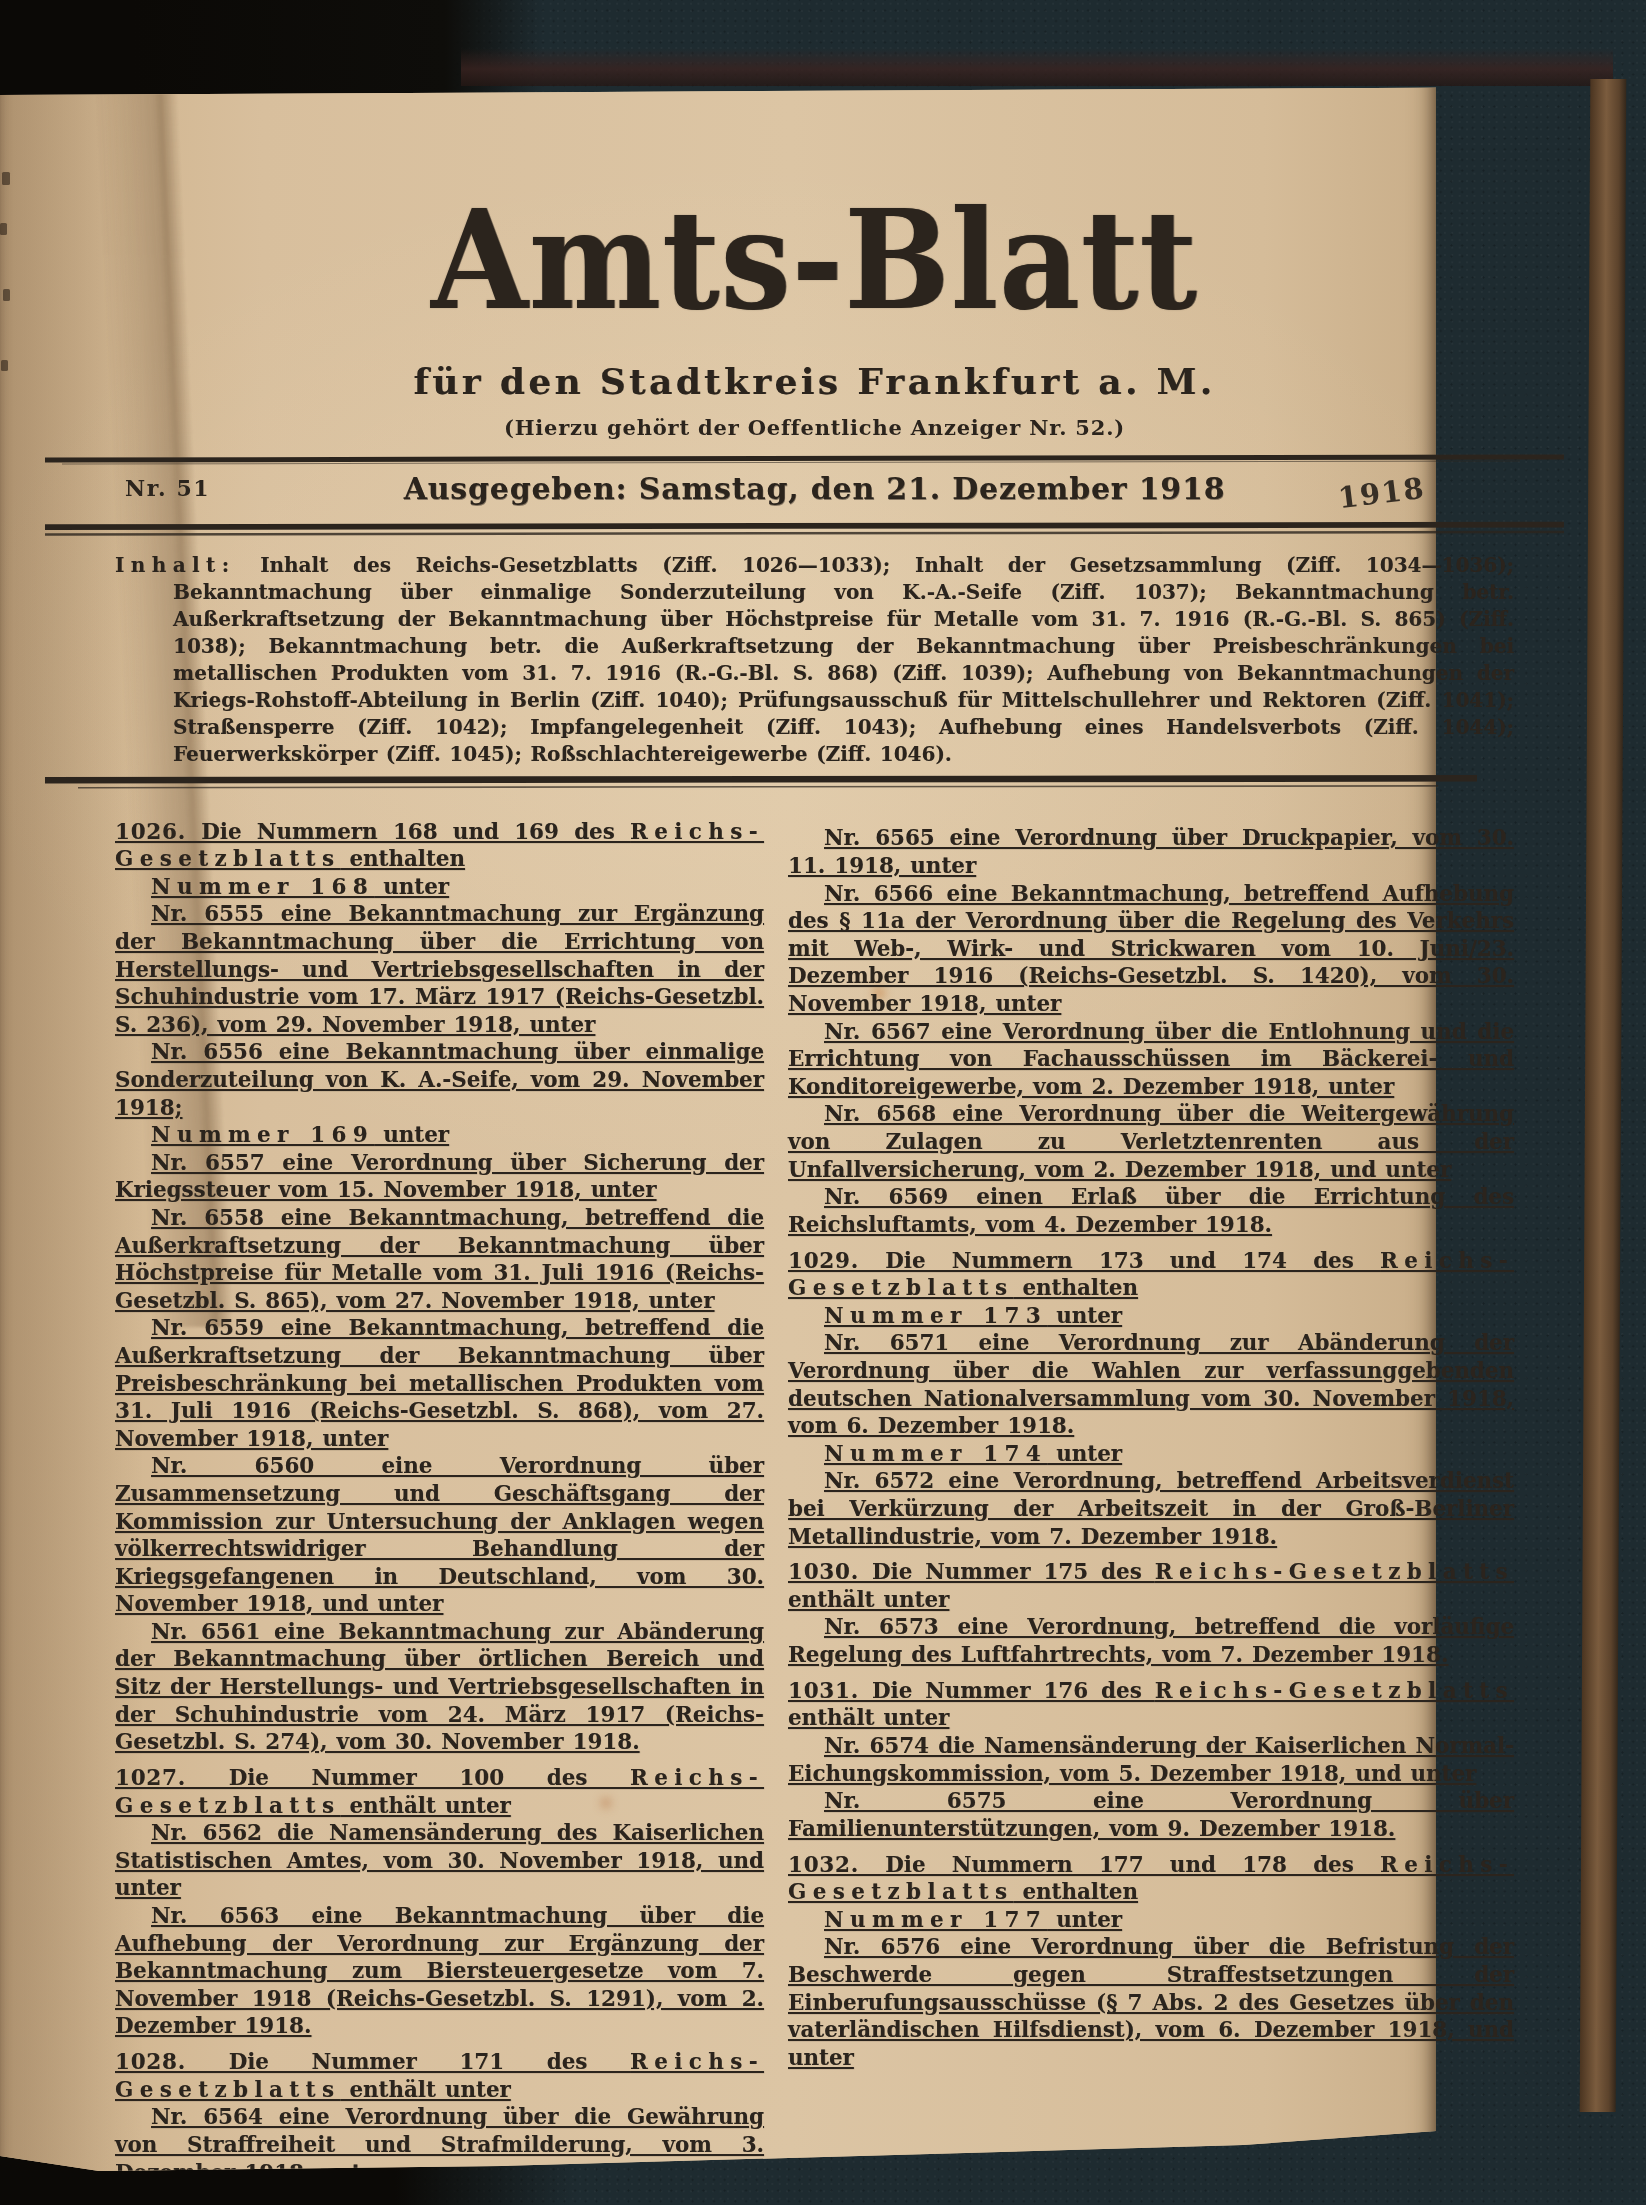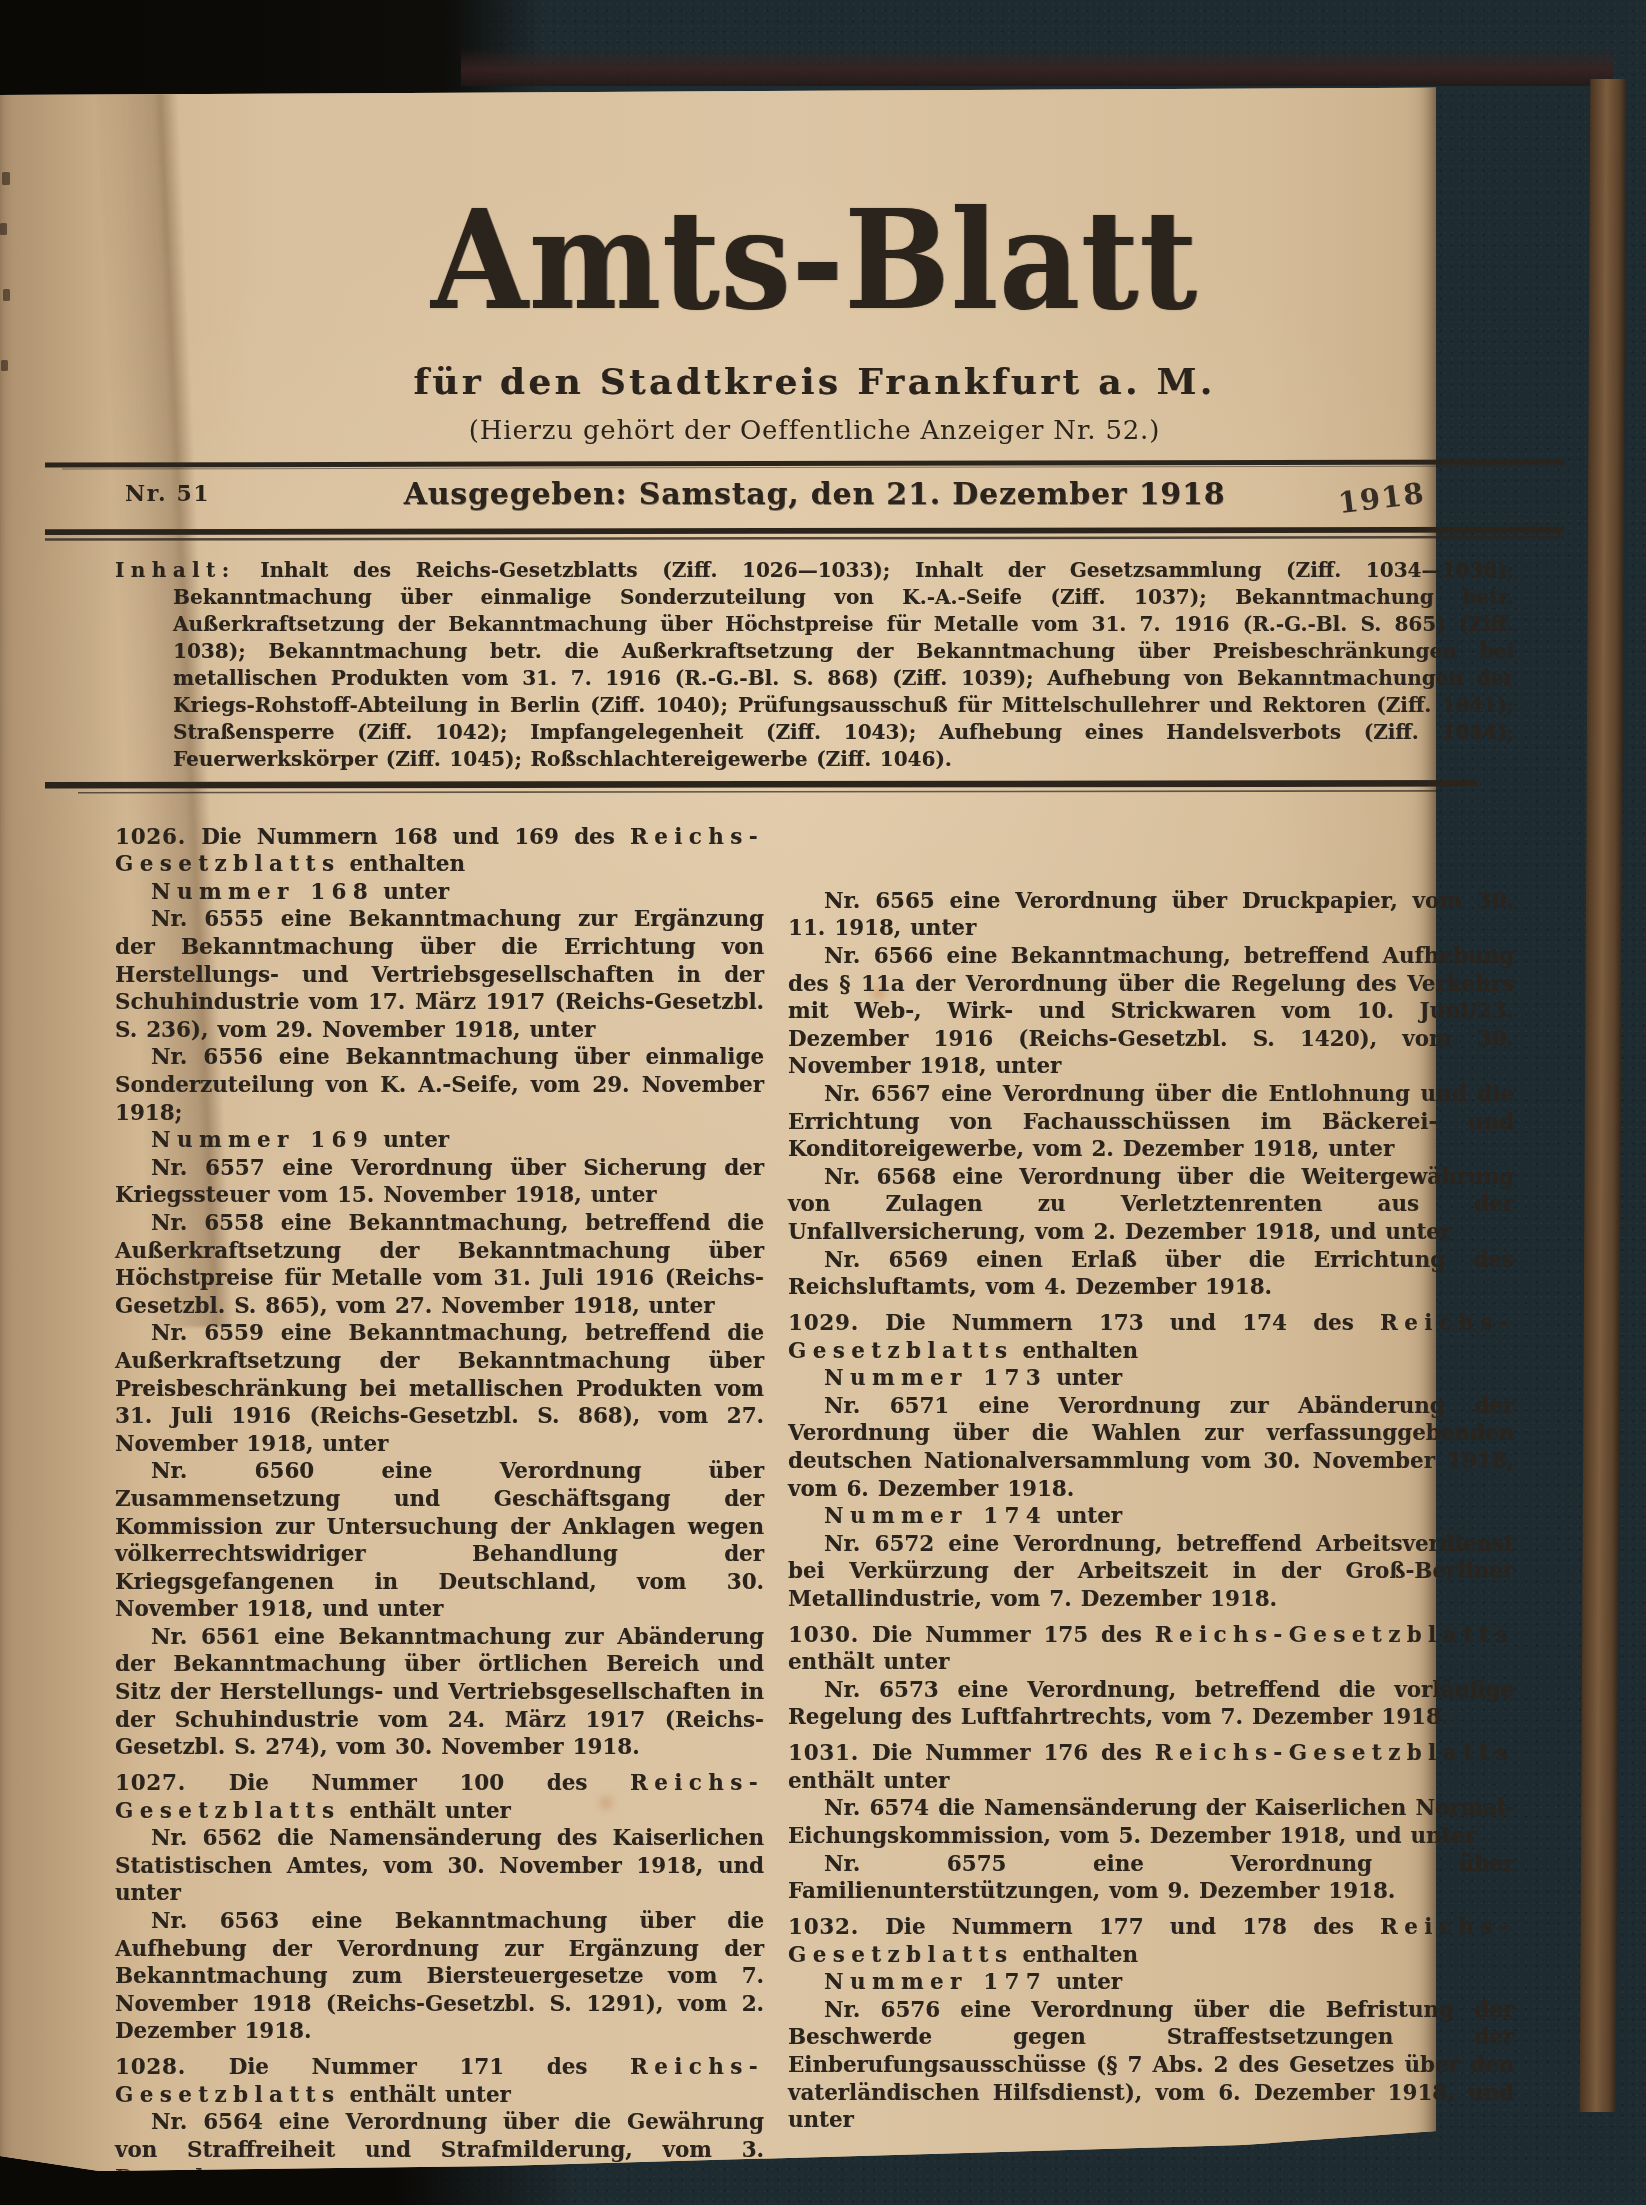--- a/index.html
+++ b/index.html
@@ -39,21 +39,21 @@
   .stain{position:absolute;border-radius:50%;filter:blur(5px);}
 
   
   .content{position:absolute;left:115px;top:78px;width:1399px;color:var(--ink,#2b241d);}
   .masthead{text-align:center;}
   .title{margin:97px 0 0 0;font-size:125px;line-height:1;font-weight:700;
     letter-spacing:0.8px;transform:scaleY(1.1);transform-origin:top center;
     text-shadow:0.8px 0.8px 0 rgba(43,36,29,.55),0 0 1.6px rgba(43,36,29,.3);}
   .subtitle{margin-top:44px;font-size:36px;font-weight:700;letter-spacing:3.3px;
     text-shadow:0.4px 0.4px 0 rgba(43,36,29,.5);}
-  .note{margin-top:13px;font-size:26px;font-weight:400;letter-spacing:0.8px;}
+  .note{margin-top:13px;font-size:21px;font-weight:700;letter-spacing:0.8px;}
 
   .rule{position:relative;margin-left:-70px;width:1519px;background:no-repeat;}
   .rule-a{margin-top:15px;height:8.2px;transform:rotate(-.12deg);
     background:linear-gradient(var(--ink,#2b241d),var(--ink,#2b241d)) 0 0.8px/100% 5px no-repeat,
                linear-gradient(rgba(43,36,29,.55),rgba(43,36,29,.55)) 16.5px 6.6px/96% 1.6px no-repeat;}
   .rule-b{margin-top:10px;height:11.5px;transform:rotate(-.1deg);
     background:linear-gradient(var(--ink,#2b241d),var(--ink,#2b241d)) 0 0/100% 5.8px no-repeat,
                linear-gradient(rgba(43,36,29,.8),rgba(43,36,29,.8)) 0 9px/100% 2.5px no-repeat;}
   .rule-c{margin-top:8.2px;height:13px;width:1432px;transform:rotate(-.08deg);
     background:linear-gradient(var(--ink,#2b241d),var(--ink,#2b241d)) 0 0/100% 6.6px no-repeat,
@@ -64,21 +64,21 @@
   .issue-pub{position:absolute;left:0;right:0;text-align:center;top:1.6px;font-size:30px;letter-spacing:0.8px;
     text-shadow:0.5px 0.5px 0 rgba(43,36,29,.5);}
   .issue-year{position:absolute;right:89px;top:6.6px;font-size:29px;letter-spacing:1.6px;
     transform:rotate(-7deg);opacity:.92;}
 
   .inhalt{margin:18px 0 0 0;font-size:20px;line-height:27px;font-weight:700;
     text-align:justify;padding-left:58px;text-indent:-58px;word-spacing:1.6px;
     text-shadow:0.3px 0.3px 0 rgba(43,36,29,.35);}
   .inhalt-label{letter-spacing:.32em;}
 
-  .columns{display:flex;margin-top:20px;align-items:center;}
+  .columns{display:flex;margin-top:20px;align-items:flex-start;text-decoration:underline;}
   .col{font-size:21.4px;line-height:27.6px;font-weight:700;text-align:justify;
     word-spacing:1.6px;text-shadow:0.3px 0.3px 0 rgba(43,36,29,.35);}
   .col-left{width:649px;}
   .col-divider{width:2.5px;background:linear-gradient(180deg,rgba(43,36,29,.2),var(--ink,#2b241d) 33px,var(--ink,#2b241d) 92%,rgba(43,36,29,.25));
     margin:3.3px 11.5px 49px 10px;}
   .col-right{flex:1;padding-top:15px;}
   .para{margin:0;}
   .para.plain{text-indent:36px;}
   .para.entry{text-indent:0;margin-top:8.2px;}
   .para .b{font-weight:700;letter-spacing:0.8px;}

